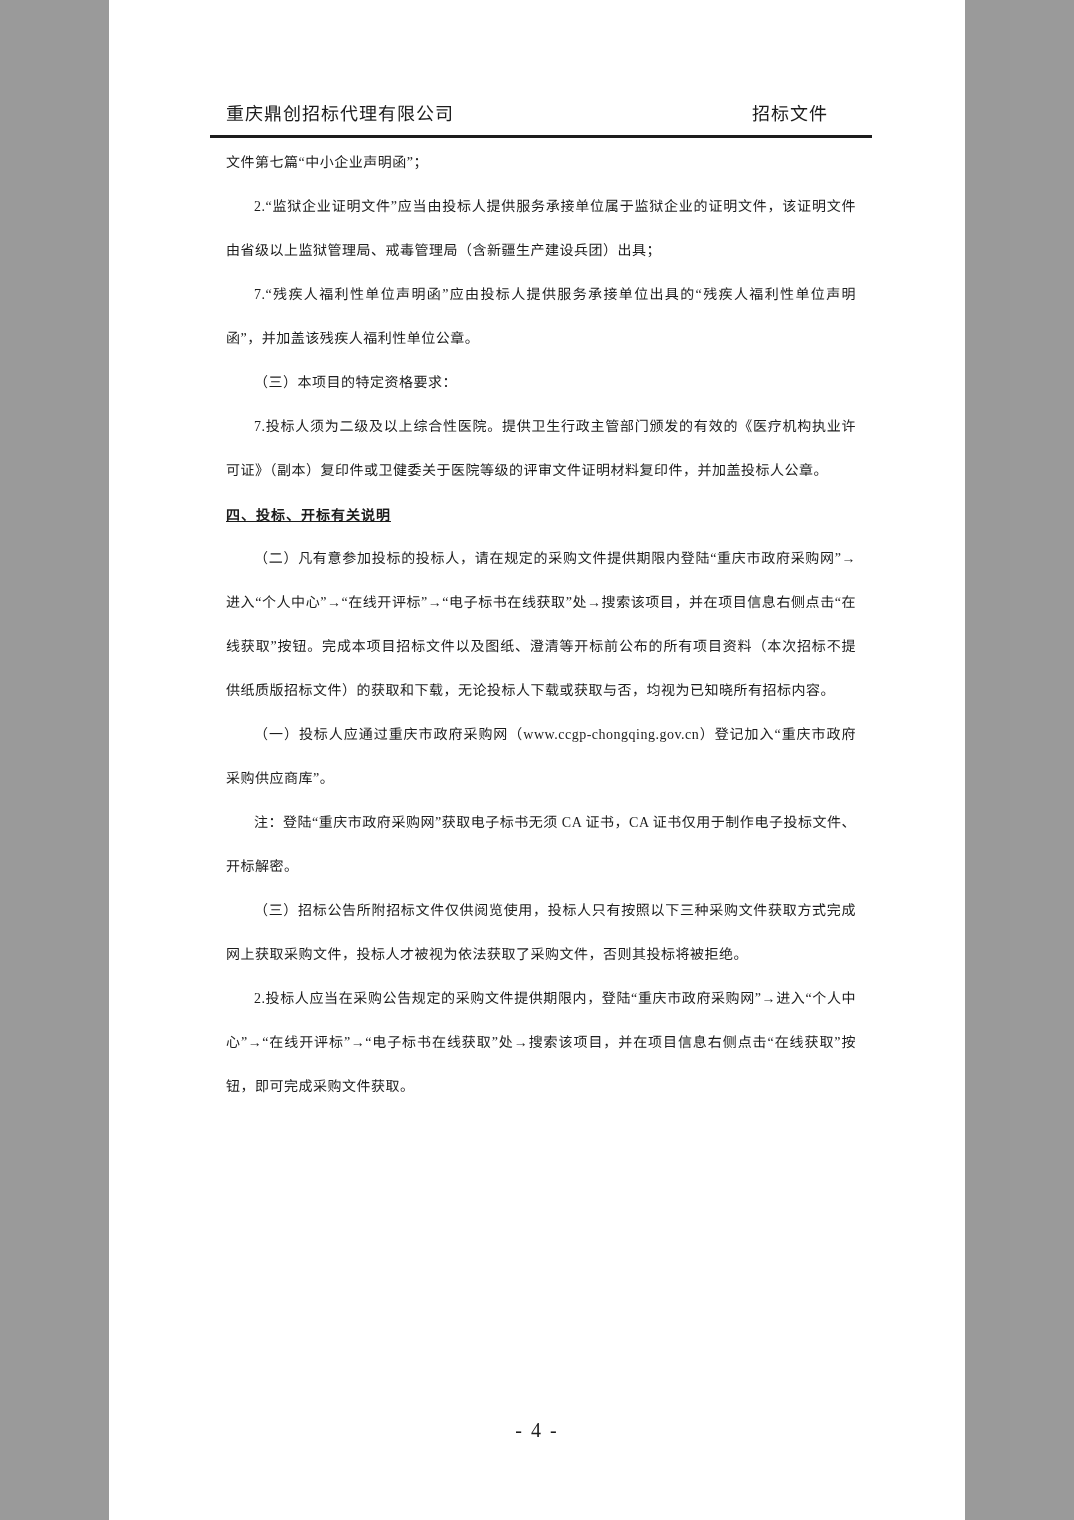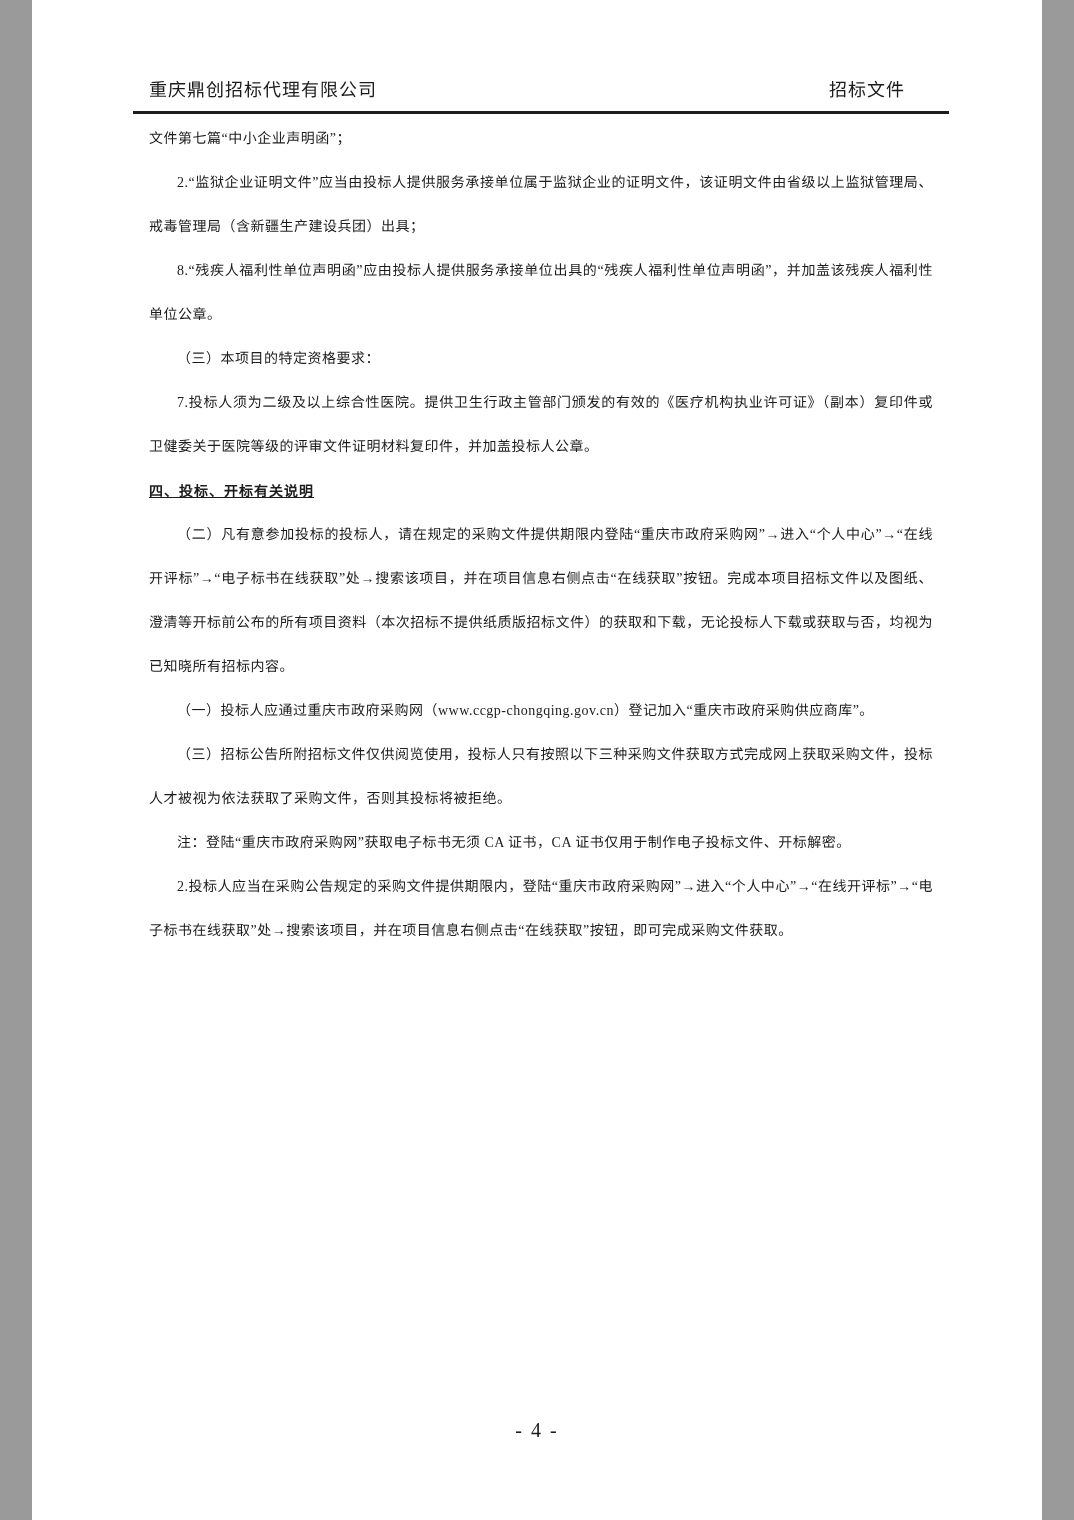--- a/index.html
+++ b/index.html
@@ -2,40 +2,41 @@
 <html lang="zh-CN"><head>
 <meta charset="utf-8">
 <style>
   html, body {
     margin: 0;
     padding: 0;
     background: #9a9a9a;
   }
   .page {
     position: relative;
-    width: 1010px;
+    width: 856px;
     height: 1520px;
     margin: 0 auto;
     background: #ffffff;
     color: #1c1c1c;
     box-sizing: border-box;
     padding: 78px 109px 0 117px;
     font-family: "Liberation Serif", "DejaVu Serif", serif;
     overflow: hidden;
   }
   .page-header {
     display: flex;
     justify-content: space-between;
     align-items: flex-end;
     font-size: 18px;
     line-height: 24px;
     letter-spacing: 1px;
   }
   .page-header .hdr-right {
     margin-right: 28px;
+    margin-top: 24px;
   }
   .header-rule {
     height: 0;
     border-bottom: 3px solid #1c1c1c;
     margin: 9px -16px 0 -16px;
   }
   .doc-body {
     margin-top: 3px;
     font-size: 14px;
     line-height: 44px;
@@ -77,28 +78,28 @@
   <header class="page-header">
     <span class="hdr-left">重庆鼎创招标代理有限公司</span>
     <span class="hdr-right">招标文件</span>
   </header>
 
   <div class="header-rule"></div>
 
   <main class="doc-body">
     <p class="flush">文件第七篇“中小企业声明函”；</p>
     <p class="indent">2.“监狱企业证明文件”应当由投标人提供服务承接单位属于监狱企业的证明文件，该证明文件由省级以上监狱管理局、戒毒管理局（含新疆生产建设兵团）出具；</p>
-    <p class="indent">8.“残疾人福利性单位声明函”应由投标人提供服务承接单位出具的“残疾人福利性单位声明函”，并加盖该残疾人福利性单位公章。</p>
+    <p class="indent">7.“残疾人福利性单位声明函”应由投标人提供服务承接单位出具的“残疾人福利性单位声明函”，并加盖该残疾人福利性单位公章。</p>
     <p class="indent">（三）本项目的特定资格要求：</p>
     <p class="indent">7.投标人须为二级及以上综合性医院。提供卫生行政主管部门颁发的有效的《医疗机构执业许可证》（副本）复印件或卫健委关于医院等级的评审文件证明材料复印件，并加盖投标人公章。</p>
     <p class="heading">四、投标、开标有关说明</p>
     <p class="indent">（二）凡有意参加投标的投标人，请在规定的采购文件提供期限内登陆“重庆市政府采购网”→进入“个人中心”→“在线开评标”→“电子标书在线获取”处→搜索该项目，并在项目信息右侧点击“在线获取”按钮。完成本项目招标文件以及图纸、澄清等开标前公布的所有项目资料（本次招标不提供纸质版招标文件）的获取和下载，无论投标人下载或获取与否，均视为已知晓所有招标内容。</p>
     <p class="indent">（一）投标人应通过重庆市政府采购网（www.ccgp-chongqing.gov.cn）登记加入“重庆市政府采购供应商库”。</p>
+    <p class="indent">注：登陆“重庆市政府采购网”获取电子标书无须 CA 证书，CA 证书仅用于制作电子投标文件、开标解密。</p>
     <p class="indent">（三）招标公告所附招标文件仅供阅览使用，投标人只有按照以下三种采购文件获取方式完成网上获取采购文件，投标人才被视为依法获取了采购文件，否则其投标将被拒绝。</p>
-    <p class="indent">注：登陆“重庆市政府采购网”获取电子标书无须 CA 证书，CA 证书仅用于制作电子投标文件、开标解密。</p>
     <p class="indent">2.投标人应当在采购公告规定的采购文件提供期限内，登陆“重庆市政府采购网”→进入“个人中心”→“在线开评标”→“电子标书在线获取”处→搜索该项目，并在项目信息右侧点击“在线获取”按钮，即可完成采购文件获取。</p>
   </main>
 
   <footer class="page-footer">
     <span>- 4 -</span>
   </footer>
 
 </div>
 
 </body></html>

